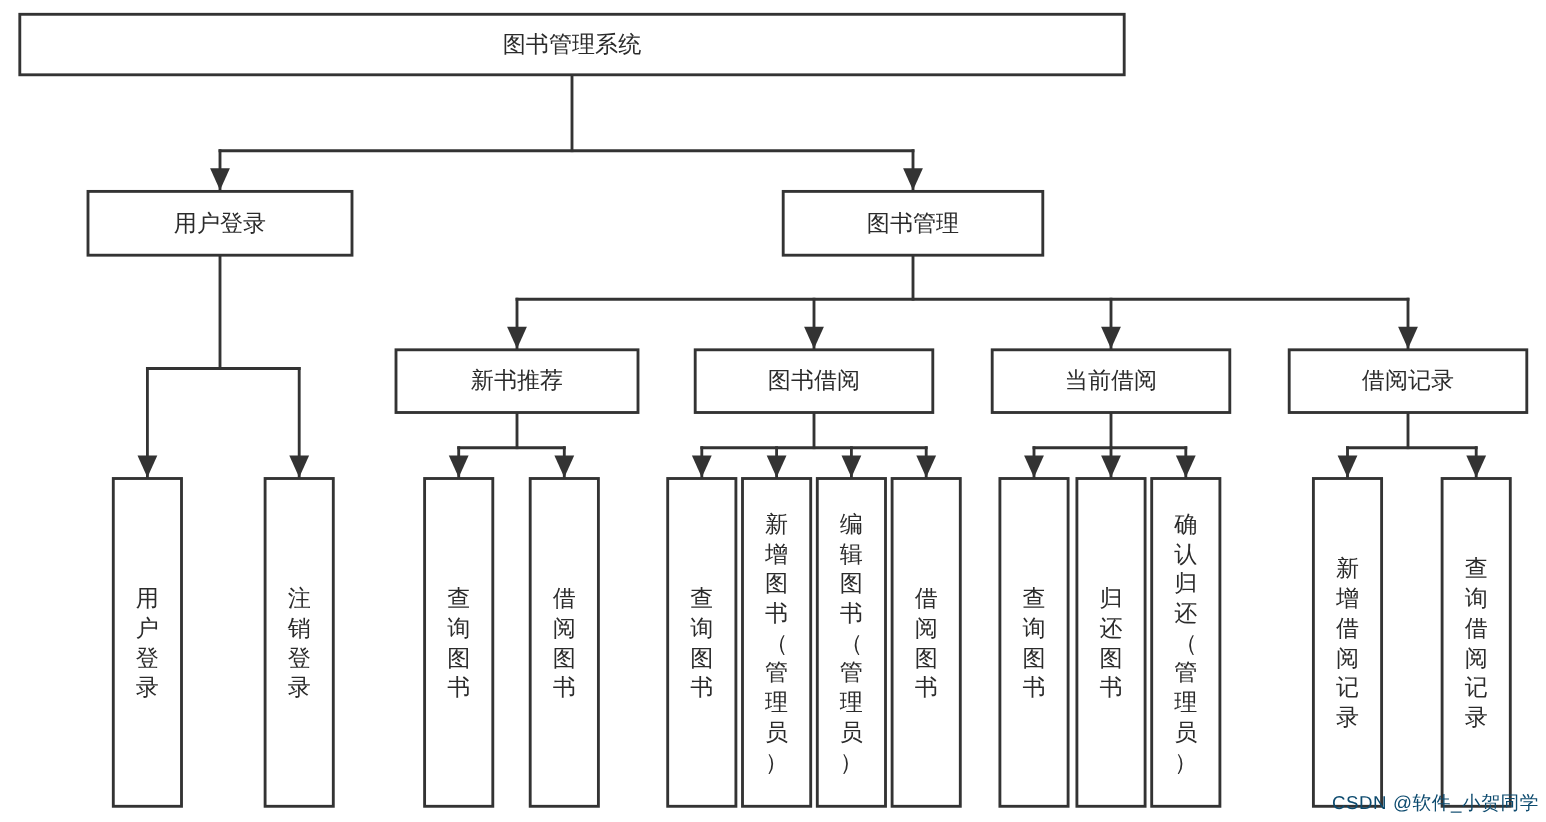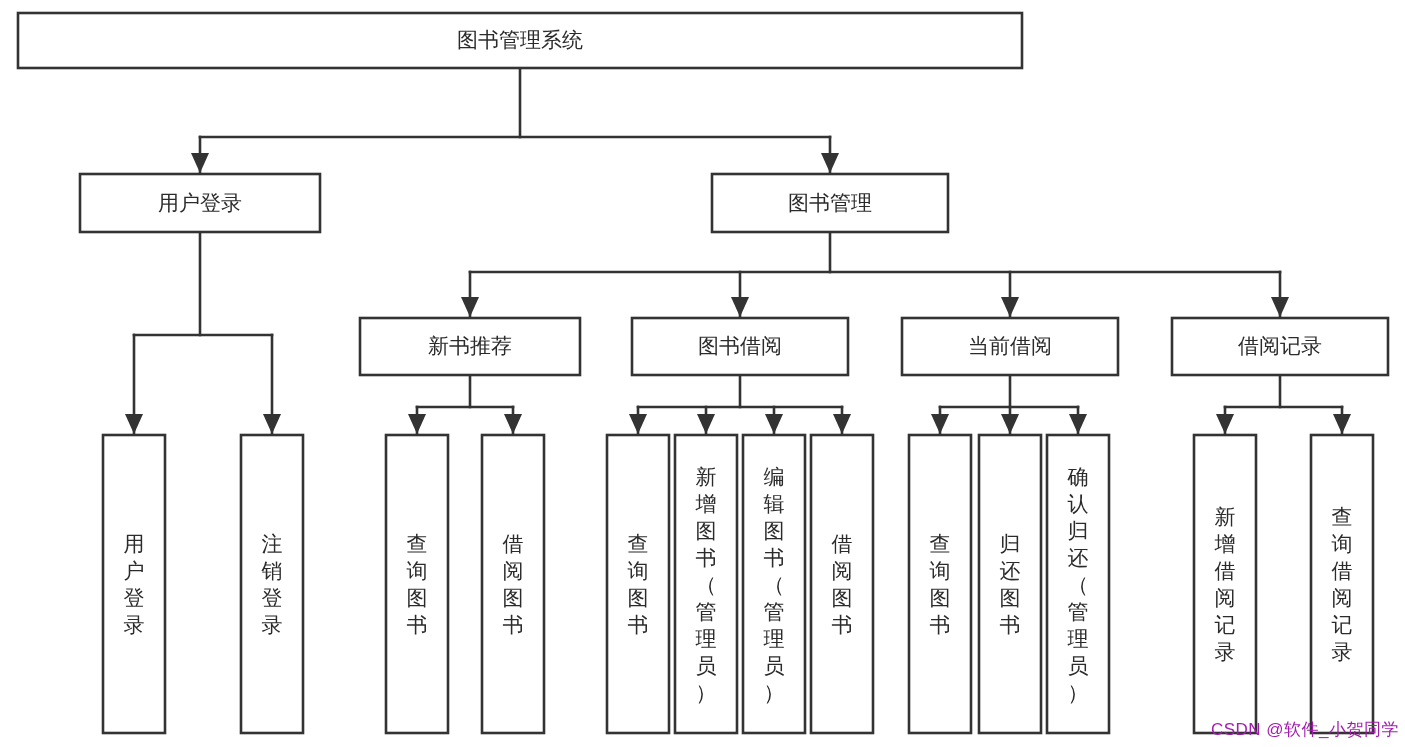--- a/index.html
+++ b/index.html
@@ -53,21 +53,21 @@
     font-size: 21px;
     fill: #2b2b2b;
     text-anchor: middle;
   }
   .watermark {
     position: absolute;
     right: 6px;
     bottom: 6px;
     font-family: "Liberation Sans", "DejaVu Sans", sans-serif;
     font-size: 17px;
-    color: #a21caf;
+    color: #0c4a6e;
     letter-spacing: 0.5px;
     white-space: nowrap;
     user-select: none;
   }
 </style>
 </head>
 <body>
 
 <div id="diagram-root">
   <svg id="flow" viewBox="0 0 1405 747">

